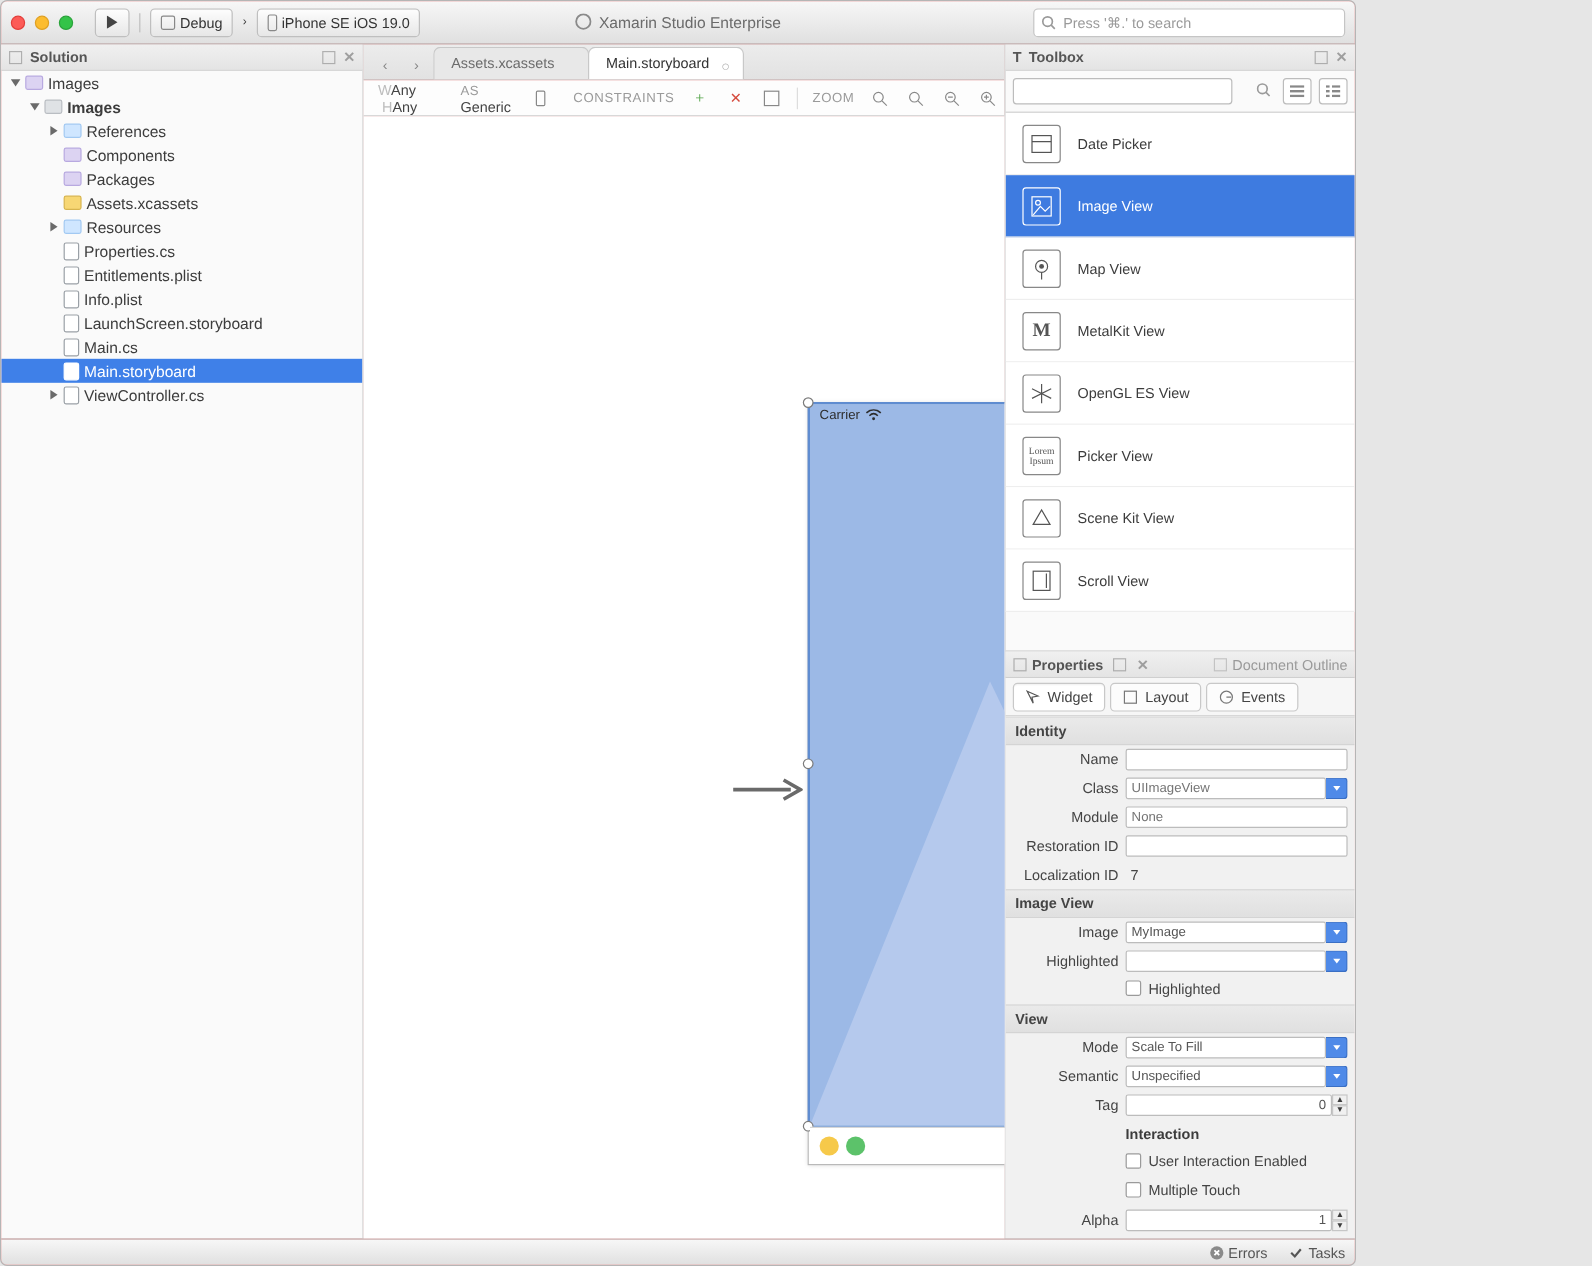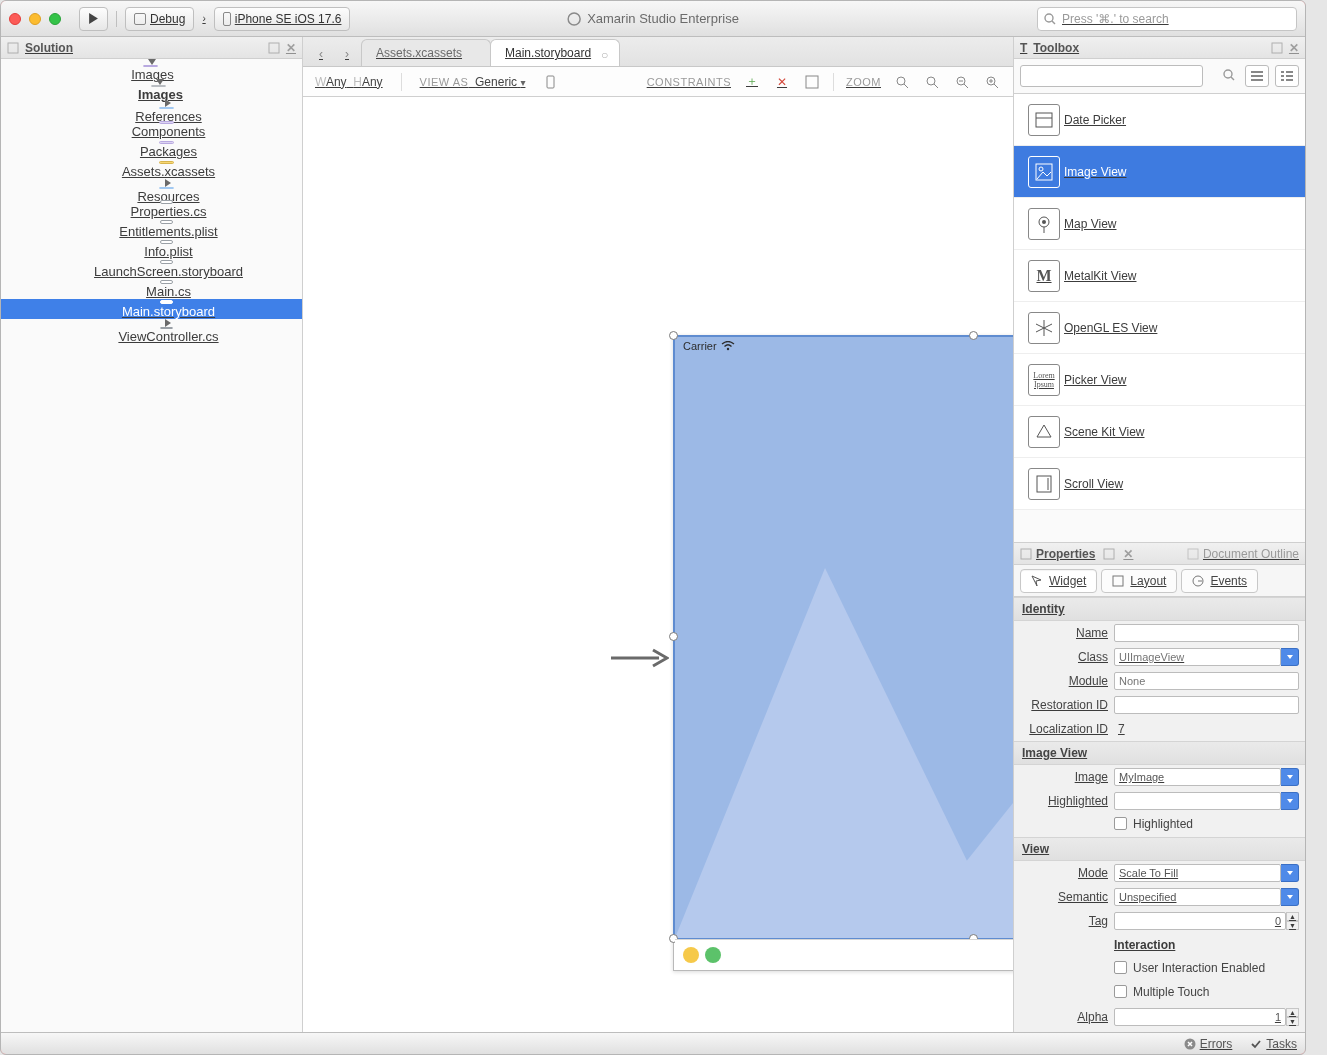--- a/index.html
+++ b/index.html
@@ -18,43 +18,43 @@
     --field-bg:#ffffff;
     --tab-bg:#e8e8e8;
     --tab-sel:#ffffff;
     --tab-border:#c8c8c8;
     --footer-bg:#f0f0f0;
     --ios-blue:#9cb9e6;
     --ios-blue-light:#b5c9ed;
   }
   *{box-sizing:border-box;}
   body{margin:0;font-family:-apple-system,"Helvetica Neue",Arial,sans-serif;font-size:12px;color:var(--text);background:var(--mac-bg);}
-  .window{width:1306px;height:1055px;border:1px solid #b5b5b5;border-radius:6px;overflow:hidden;background:#fca5a5;display:flex;flex-direction:column;position:relative;text-decoration:underline;}
+  .window{width:1130px;height:1055px;border:1px solid #b5b5b5;border-radius:6px;overflow:hidden;background:#fca5a5;display:flex;flex-direction:column;position:relative;}
   
   .titlebar{height:36px;background:linear-gradient(var(--header-grad-top),var(--header-grad-bot));border-bottom:1px solid var(--mac-border);display:flex;align-items:center;gap:8px;padding:0 8px;position:relative;}
   .traffic{display:flex;gap:8px;margin-right:10px;}
   .traffic span{width:12px;height:12px;border-radius:50%;display:inline-block;}
   .tc-r{background:#fc5b57;border:1px solid #e33e3a;}
   .tc-y{background:#fcbc2f;border:1px solid #dfa023;}
   .tc-g{background:#34c348;border:1px solid #2aa33a;}
   .tb-btn{height:24px;border:1px solid #bfbfbf;border-radius:4px;background:linear-gradient(#fdfdfd,#e7e7e7);padding:0 8px;display:inline-flex;align-items:center;gap:4px;font-size:12px;color:#333;}
   .tb-sep{width:1px;height:16px;background:#bfbfbf;}
-  .title-center{position:absolute;left:50%;transform:translateX(-50%);display:flex;align-items:center;gap:6px;color:#6b6b6b;font-size:13px;}
+  .title-center{position:absolute;left:50%;transform:translateX(-50%);display:flex;align-items:flex-start;gap:6px;color:#6b6b6b;font-size:13px;}
   .ico-sq{width:12px;height:12px;border:1px solid #888;border-radius:2px;display:inline-block;}
   .search{margin-left:auto;width:260px;height:24px;border:1px solid #c5c5c5;border-radius:4px;background:#fff;display:flex;align-items:center;padding:0 6px;gap:6px;color:#9a9a9a;}
   .search svg{flex:0 0 auto;}
   
   .main{flex:1;display:flex;min-height:0;}
   
   .sidebar{width:302px;border-right:1px solid var(--panel-border);background:#fafafa;display:flex;flex-direction:column;}
   .panehdr{height:22px;background:linear-gradient(#f0f0f0,#e4e4e4);border-bottom:1px solid var(--panel-border);display:flex;align-items:center;padding:0 6px;gap:6px;font-weight:600;color:#555;}
   .panehdr .spacer{flex:1;}
   .panehdr .paneicon{width:12px;height:12px;opacity:.6;}
   .tree{flex:1;overflow:auto;font-size:13px;}
-  .node{display:flex;align-items:center;height:20px;padding-right:4px;white-space:nowrap;flex-direction:column;}
+  .node{display:flex;align-items:center;height:20px;padding-right:4px;white-space:nowrap;}
   .tw{width:12px;height:12px;display:inline-flex;align-items:center;justify-content:center;margin-right:2px;}
   .tri{width:0;height:0;}
   .tri.closed{border-top:4px solid transparent;border-bottom:4px solid transparent;border-left:6px solid #6a6a6a;}
   .tri.open{border-left:4px solid transparent;border-right:4px solid transparent;border-top:6px solid #6a6a6a;}
   .nico{width:16px;height:16px;margin-right:4px;display:inline-flex;align-items:center;justify-content:center;font-size:10px;}
   .nico.folder{background:#f7d774;border:1px solid #d7b44e;border-radius:2px;width:15px;height:12px;}
   .nico.folderg{background:#dfe2e5;border:1px solid #b9bdc2;border-radius:2px;width:15px;height:12px;}
   .nico.folderp{background:#dcd3f2;border:1px solid #b8a9e0;border-radius:2px;width:15px;height:12px;}
   .nico.folderb{background:#cfe6ff;border:1px solid #a2c9f2;border-radius:2px;width:15px;height:12px;}
   .nico.doc{border:1px solid #9aa0a6;border-radius:2px;width:13px;height:15px;background:#fff;}
@@ -88,21 +88,21 @@
   .doc-footer{position:absolute;left:1px;right:1px;bottom:1px;height:30px;border-top:1px solid #d6d6d6;background:#fff;display:flex;align-items:center;padding:0 8px;gap:6px;}
   .chip{width:16px;height:16px;border-radius:50%;}
   .chip.y{background:#f6c94a;}
   .chip.g{background:#5cc26a;}
   
   .rightcol{width:292px;border-left:1px solid var(--panel-border);display:flex;flex-direction:column;background:#fafafa;}
   .tbx-search{display:flex;gap:6px;padding:6px;border-bottom:1px solid var(--panel-border);align-items:center;}
   .tbx-search input{flex:1;height:22px;border:1px solid var(--field-border);border-radius:3px;padding:0 20px 0 6px;font-size:12px;}
   .tbx-search .ico-btn{width:24px;height:22px;border:1px solid var(--field-border);border-radius:3px;background:#fff;display:inline-flex;align-items:center;justify-content:center;}
   .tbx-list{flex:0 0 auto;max-height:470px;overflow:auto;}
-  .tbx-item{height:52px;display:flex;align-items:center;gap:4px;padding:0 14px;border-bottom:1px solid #eee;background:#fff;}
+  .tbx-item{height:52px;display:flex;align-items:center;gap:14px;padding:0 14px;border-bottom:1px solid #eee;background:#fff;}
   .tbx-item.sel{background:#3e7be0;color:#fff;}
   .tbx-ico{width:32px;height:32px;border:1px solid #888;border-radius:3px;display:flex;align-items:center;justify-content:center;background:#fff;}
   .tbx-item.sel .tbx-ico{border-color:#fff;background:transparent;}
   .tbx-label{font-size:12px;}
   .propPane{flex:1;display:flex;flex-direction:column;border-top:1px solid var(--panel-border);margin-top:32px;}
   .pane-tabs{height:22px;background:linear-gradient(#f0f0f0,#e4e4e4);border-bottom:1px solid var(--panel-border);display:flex;align-items:center;padding:0 6px;font-weight:600;color:#555;gap:8px;}
   .pane-tabs .spacer{flex:1;}
   .pane-tabs .paneicon{width:12px;height:12px;opacity:.6;}
   .pane-tabs .grp{display:flex;align-items:center;gap:4px;}
   .pane-tabs .grp.dim{color:#9a9a9a;font-weight:500;}
@@ -148,21 +148,21 @@
         </svg>
     </div>
     <span class="tb-sep"></span>
     <div class="tb-btn">
       <span class="ico-sq"></span>
       <span>Debug</span>
     </div>
     <span class="chev">›</span>
     <div class="tb-btn">
       <span style="display:inline-block;width:8px;height:14px;border:1px solid #888;border-radius:2px;"></span>
-      <span>iPhone SE iOS 17.6</span>
+      <span>iPhone SE iOS 19.0</span>
     </div>
     <div class="title-center">
       <svg width="14" height="14" viewBox="0 0 14 14">
           <circle cx="7" cy="7" r="6" fill="none" stroke="#8a8a8a" stroke-width="1.5"></circle>
         </svg>
       <span>Xamarin Studio Enterprise</span>
     </div>
     <div class="search">
       <svg width="12" height="12" viewBox="0 0 12 12">
           <circle cx="5" cy="5" r="4" fill="none" stroke="#9a9a9a" stroke-width="1.4"></circle>

